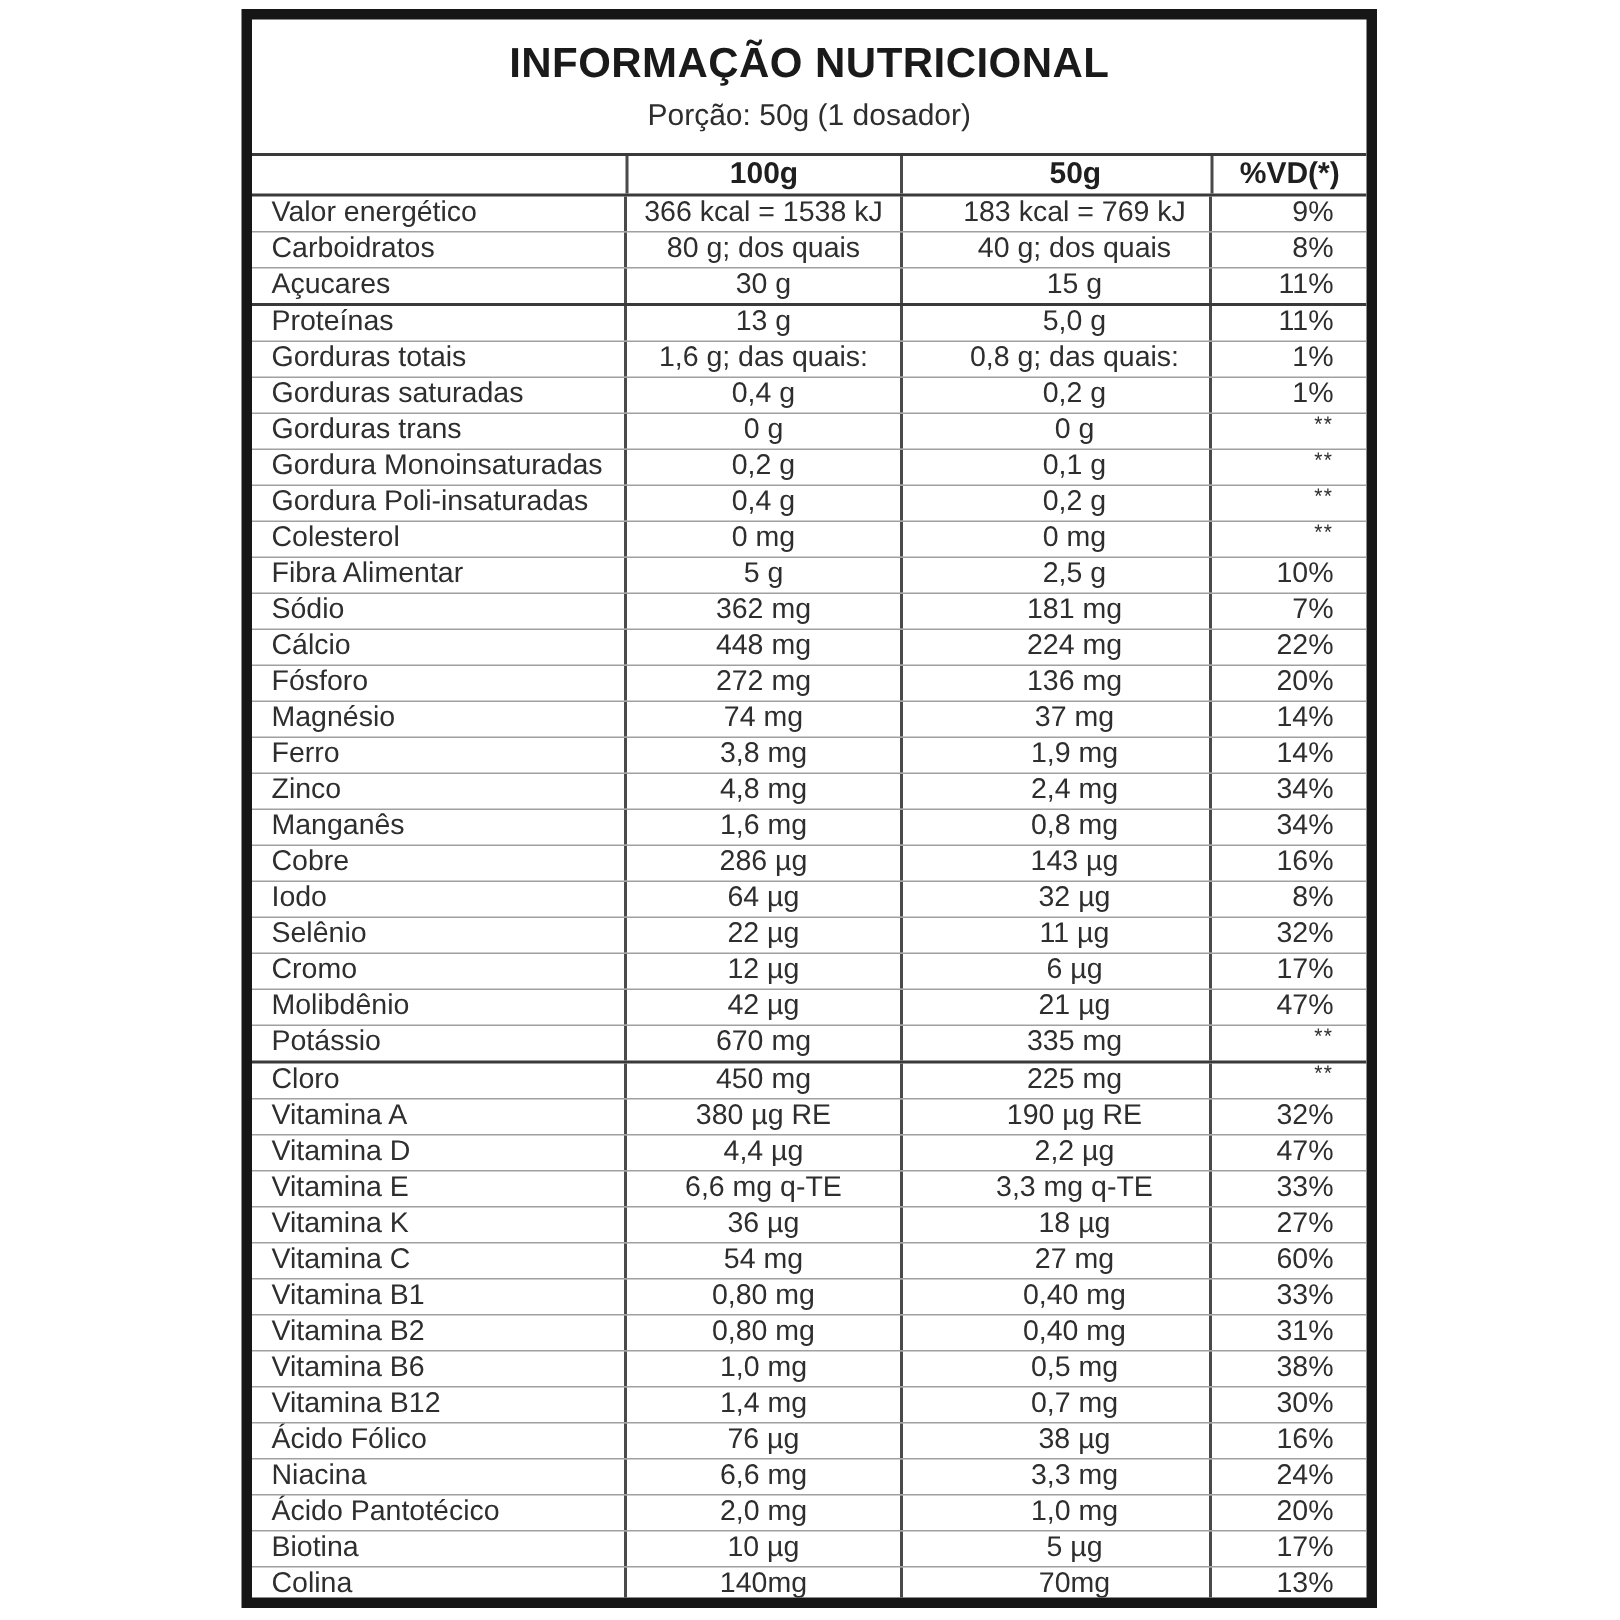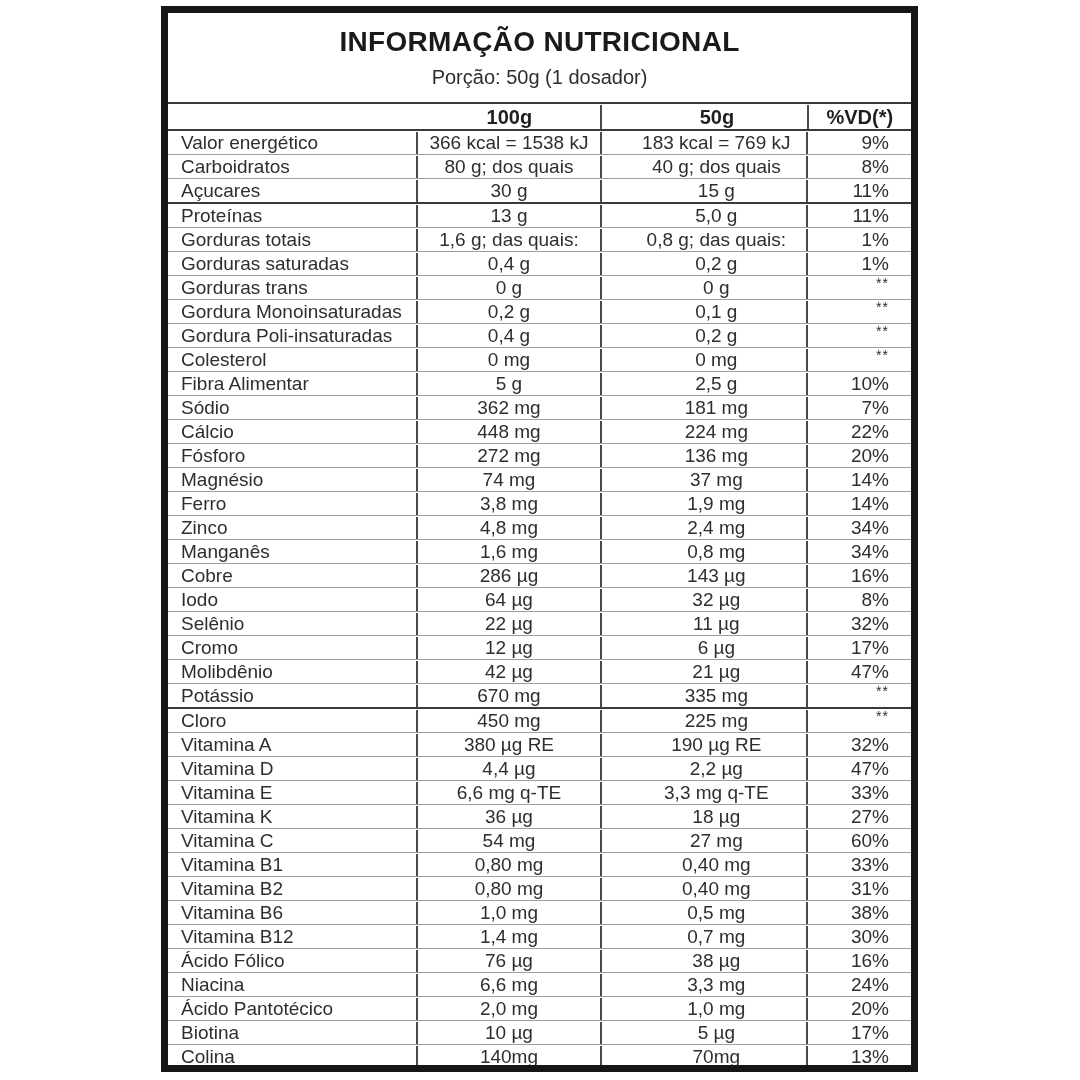--- a/index.html
+++ b/index.html
@@ -41,21 +41,20 @@
     flex: 0 0 auto;
     border-top: 2px solid #3a3a3a;
     color: #2e2e2e;
   }
   .row {
     display: flex;
     height: 23px;
     line-height: 22px;
     border-bottom: 1px solid #a0a0a0;
     font-size: 19px;
-    align-items: center;
   }
   .row.header-row {
     height: 25px;
     line-height: 24px;
     font-weight: bold;
     font-size: 20px;
     color: #1f1f1f;
     border-bottom: 2px solid #3a3a3a;
   }
   .row.thick { border-bottom: 2px solid #3a3a3a; }

